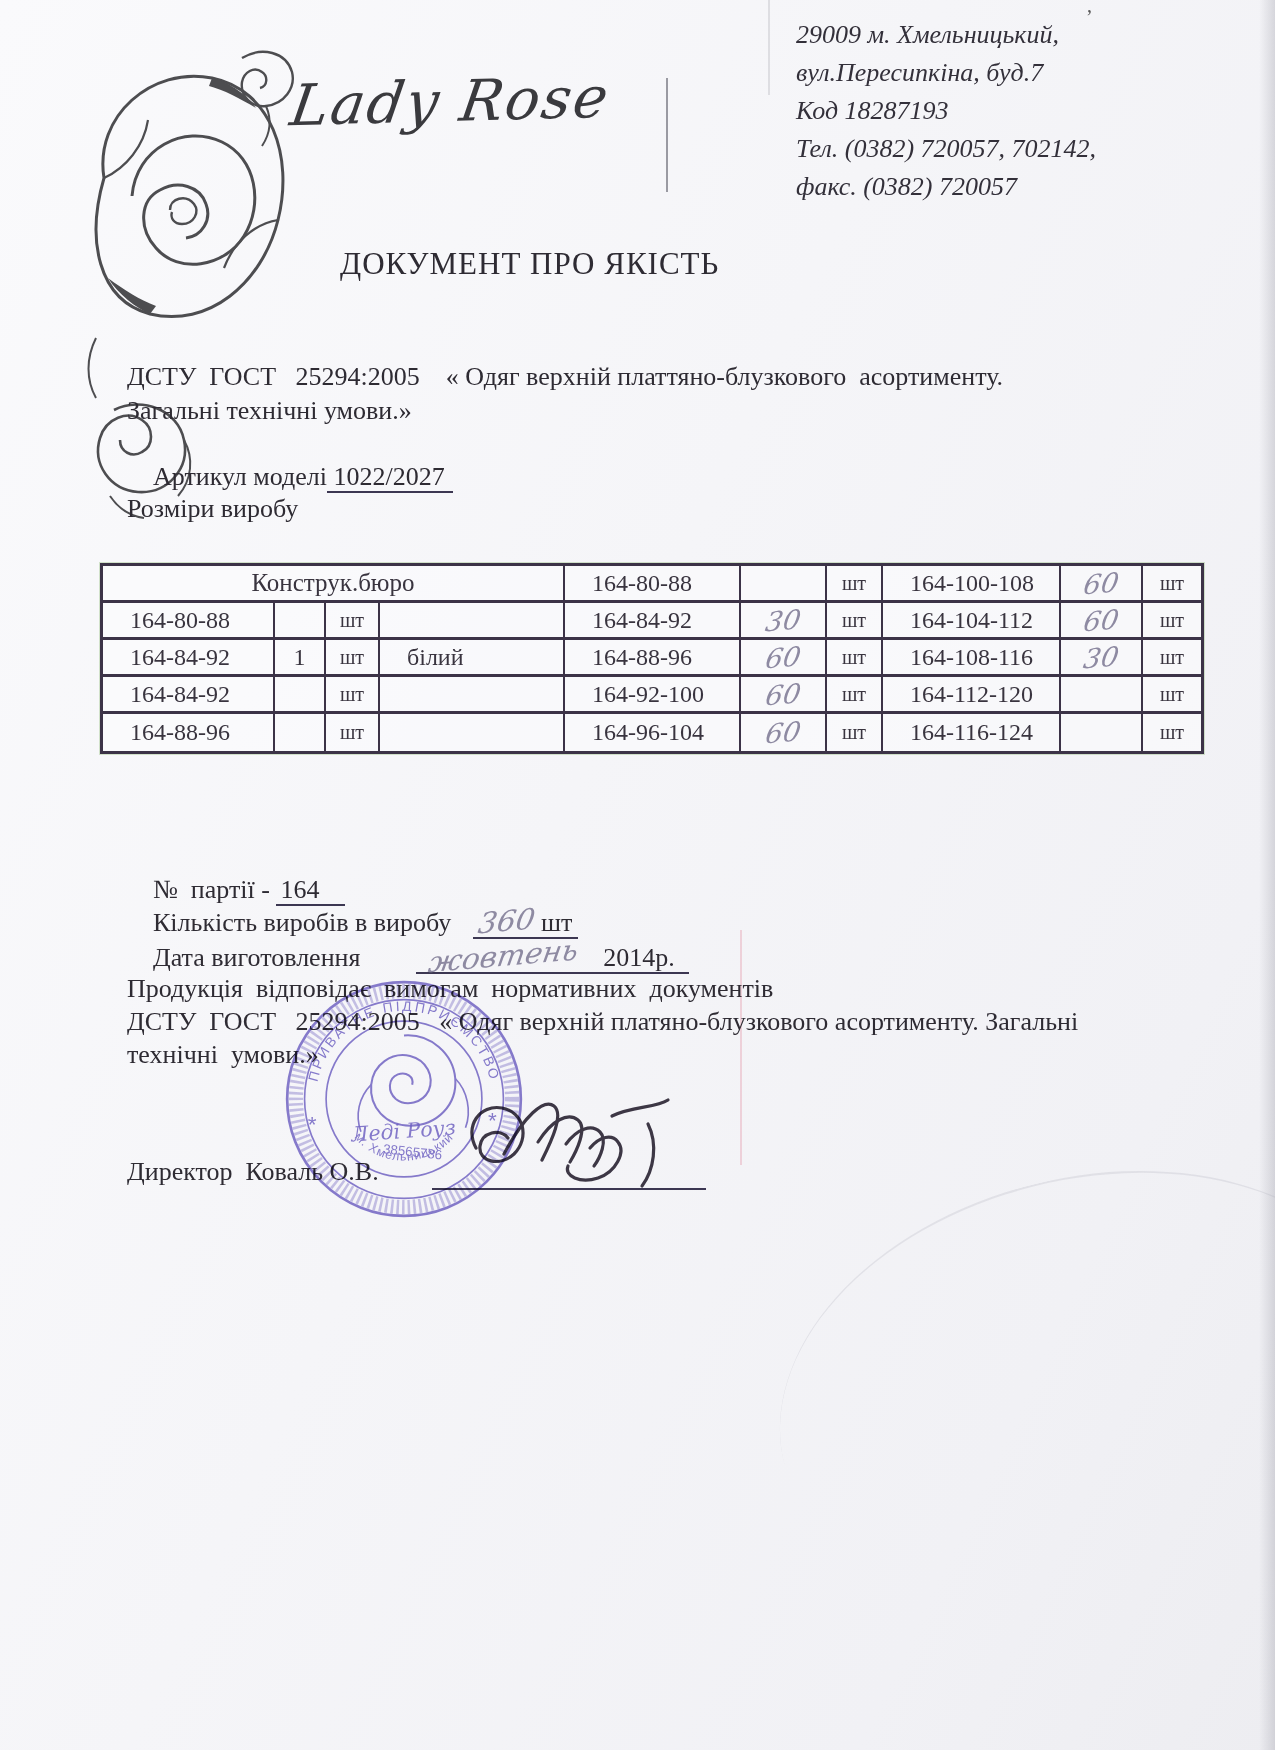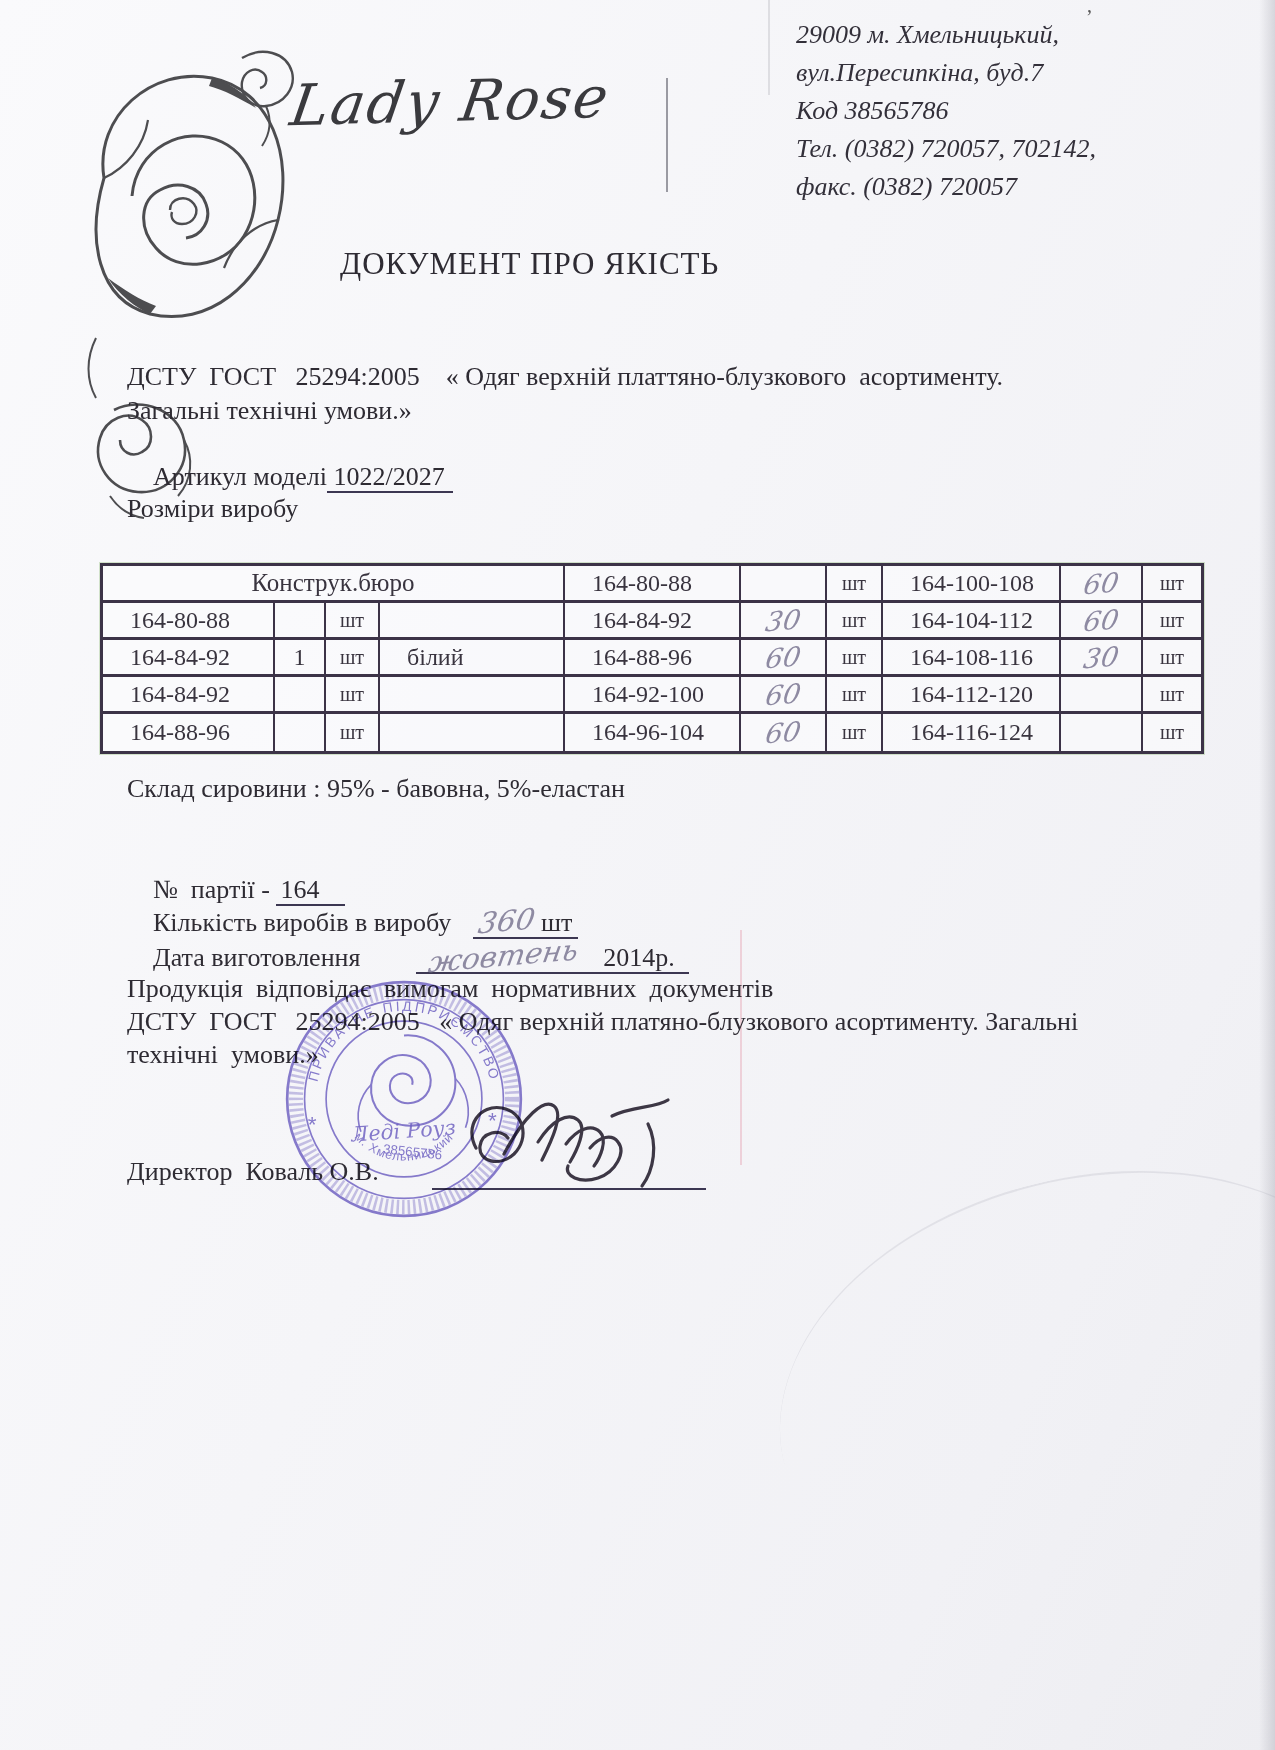--- a/index.html
+++ b/index.html
@@ -70,21 +70,21 @@
     </g>
   </svg>
 
   <div class="logo-script">Lady Rose</div>
   <div class="divider"></div>
   <div class="corner-mark">’</div>
 
   <div class="addr">
     <div>29009 м. Хмельницький,</div>
     <div>вул.Пересипкіна, буд.7</div>
-    <div>Код 38565786</div>
+    <div>Код 18287193</div>
     <div>Тел. (0382) 720057, 702142,</div>
     <div>факс. (0382) 720057</div>
   </div>
 
   <div class="doc-title">ДОКУМЕНТ ПРО ЯКІСТЬ</div>
 
   <div class="line" style="top:360px">ДСТУ  ГОСТ   25294:2005    « Одяг верхній платтяно-блузкового  асортименту.</div>
   <div class="line" style="top:394px">Загальні технічні умови.»</div>
   <div class="line" style="top:427px">
     <span>Артикул моделі</span><span class="u" style="padding-right:8px"> 1022/2027</span>
@@ -139,21 +139,20 @@
     <div class="cell unit last-row">шт</div>
     <div class="cell last-row"></div>
     <div class="cell last-row">164-96-104</div>
     <div class="cell center last-row"><span class="hw">60</span></div>
     <div class="cell unit last-row">шт</div>
     <div class="cell last-row">164-116-124</div>
     <div class="cell center last-row"><span class="hw"></span></div>
     <div class="cell unit last-col last-row">шт</div>
   </div>
 
-  <div class="line" style="top:772px">Склад сировини : 95% - бавовна, 5%-еластан</div>
 
   <div class="line" style="top:840px">
     <span>№  партії - </span><span class="u" style="padding:0 26px 0 4px">164</span>
   </div>
   <div class="line" style="top:872px">
     <span>Кількість виробів в виробу</span><span class="u" style="margin-left:22px;padding:0 6px;"><span class="hw q-big">360</span><span> шт</span></span>
   </div>
   <div class="line" style="top:907px">
     <span>Дата виготовлення</span><span class="u" style="margin-left:56px;padding:0 14px;"><span class="hw q-big">жовтень</span><span>    </span><span>2014р.</span></span>
   </div>

